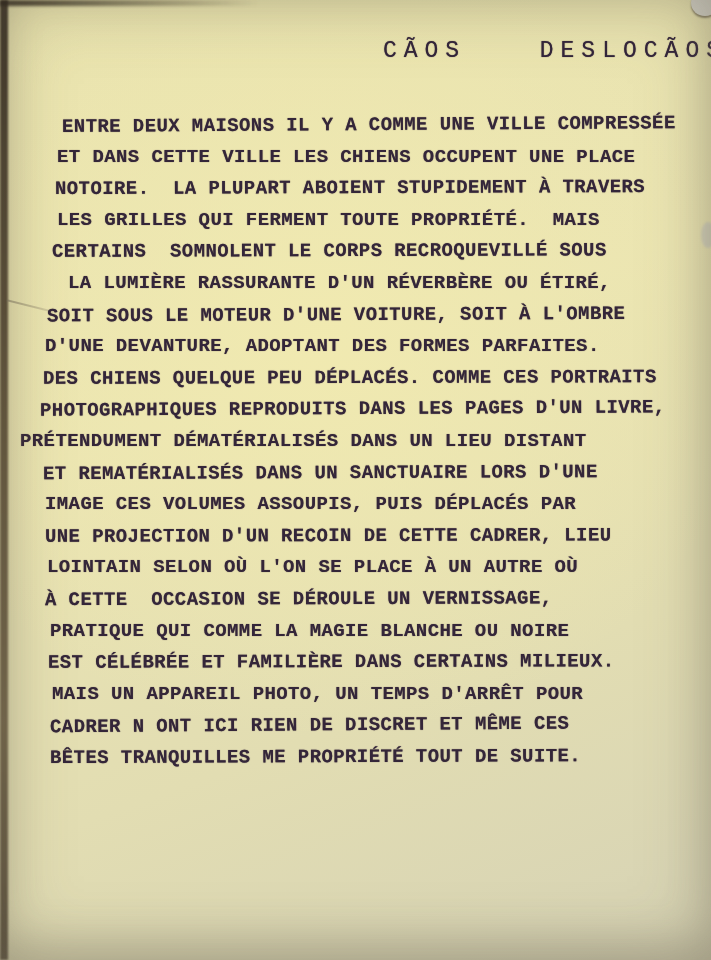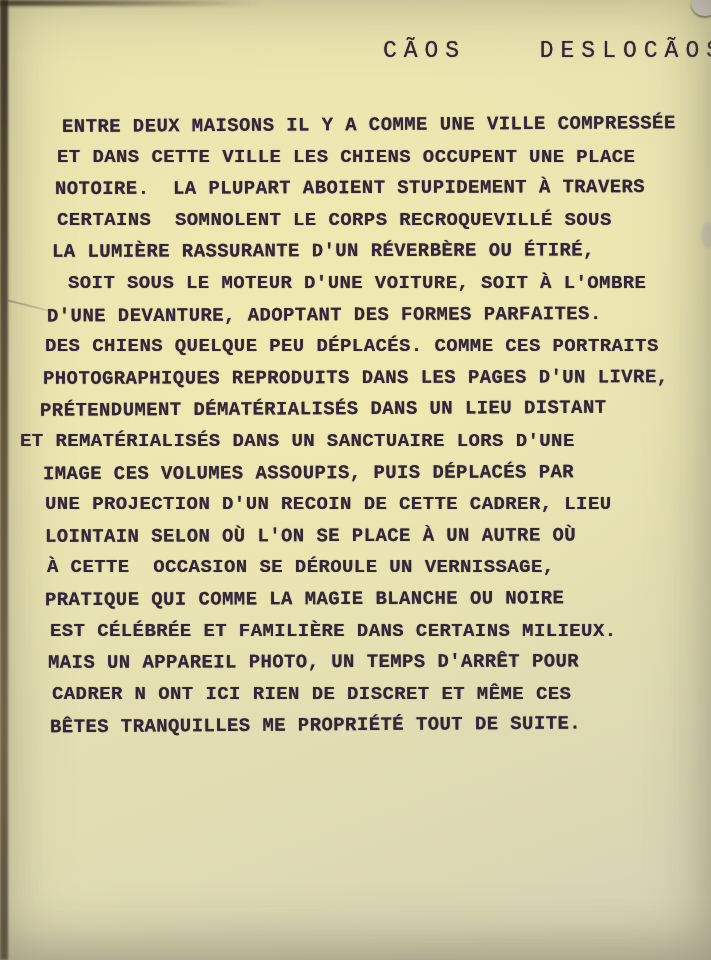--- a/index.html
+++ b/index.html
@@ -101,20 +101,21 @@
   <div class="corner-notch"></div>
   <div class="crease"></div>
   <div class="blemish"></div>
 
   <h1 class="title">CÃOS  DESLOCÃOS</h1>
 
   <div class="lines">
     <div class="ln">ENTRE DEUX MAISONS IL Y A COMME UNE VILLE COMPRESSÉE</div>
     <div class="ln">ET DANS CETTE VILLE LES CHIENS OCCUPENT UNE PLACE</div>
     <div class="ln">NOTOIRE.  LA PLUPART ABOIENT STUPIDEMENT À TRAVERS</div>
+    <div class="ln">LES GRILLES QUI FERMENT TOUTE PROPRIÉTÉ.  MAIS</div>
     <div class="ln">CERTAINS  SOMNOLENT LE CORPS RECROQUEVILLÉ SOUS</div>
     <div class="ln">LA LUMIÈRE RASSURANTE D'UN RÉVERBÈRE OU ÉTIRÉ,</div>
     <div class="ln">SOIT SOUS LE MOTEUR D'UNE VOITURE, SOIT À L'OMBRE</div>
     <div class="ln">D'UNE DEVANTURE, ADOPTANT DES FORMES PARFAITES.</div>
     <div class="ln">DES CHIENS QUELQUE PEU DÉPLACÉS. COMME CES PORTRAITS</div>
     <div class="ln">PHOTOGRAPHIQUES REPRODUITS DANS LES PAGES D'UN LIVRE,</div>
     <div class="ln">PRÉTENDUMENT DÉMATÉRIALISÉS DANS UN LIEU DISTANT</div>
     <div class="ln">ET REMATÉRIALISÉS DANS UN SANCTUAIRE LORS D'UNE</div>
     <div class="ln">IMAGE CES VOLUMES ASSOUPIS, PUIS DÉPLACÉS PAR</div>
     <div class="ln">UNE PROJECTION D'UN RECOIN DE CETTE CADRER, LIEU</div>

